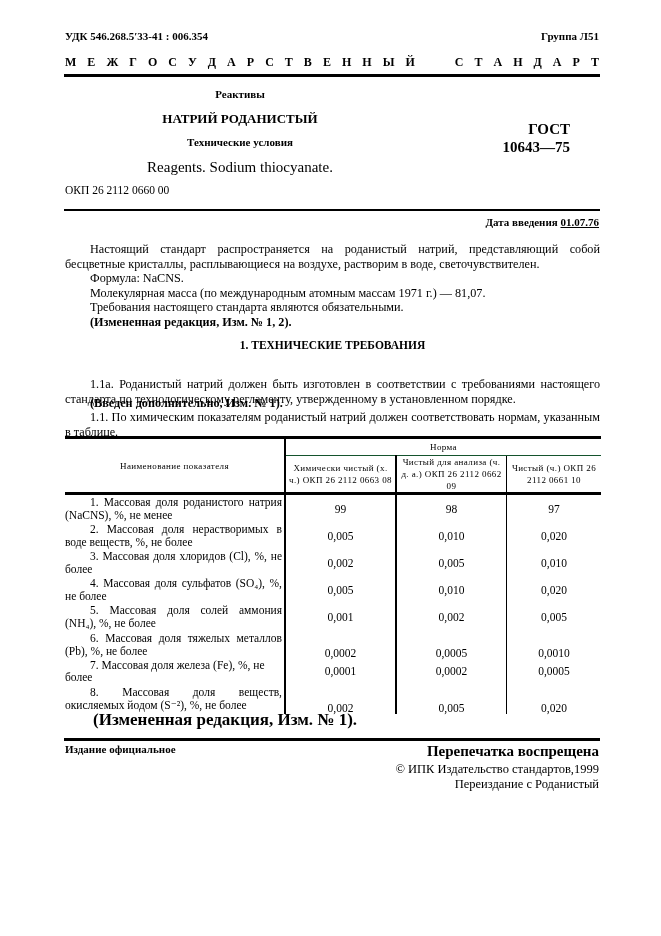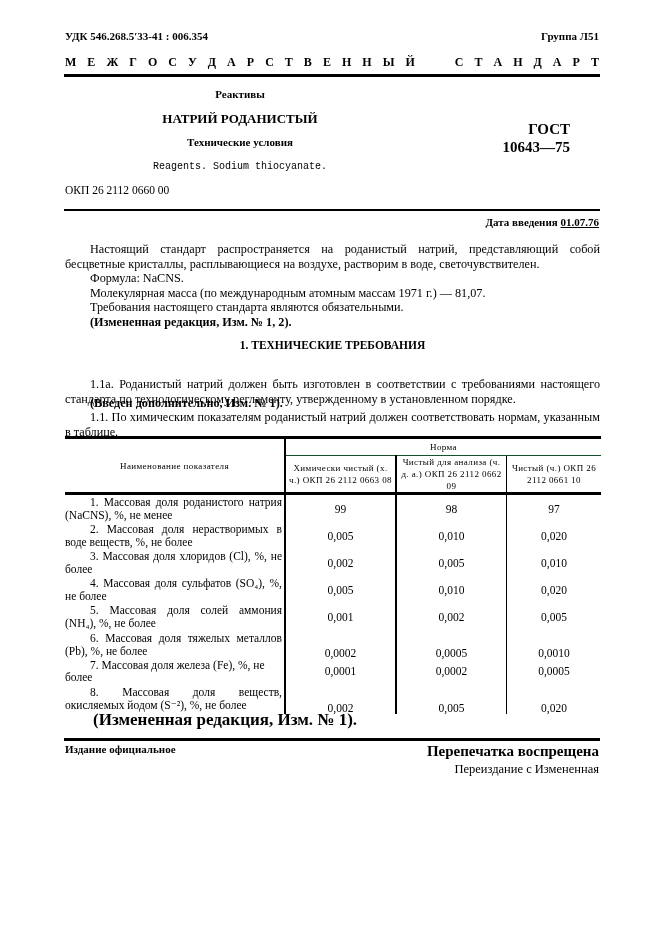--- a/index.html
+++ b/index.html
@@ -10,21 +10,21 @@
   .hdr-left { left: 65px; top: 30px; font-size: 11px; font-weight: bold; }
   .hdr-right { right: 62px; top: 30px; font-size: 11px; font-weight: bold; }
   .banner { left: 65px; top: 55px; width: 534px; font-size: 12px; font-weight: bold;
             display: flex; justify-content: space-between; letter-spacing: 0; }
   .banner span { display: inline-block; }
   .banner-rule { left: 64px; top: 74px; width: 536px; height: 3px; background: #000; }
   .center-block { left: 140px; width: 200px; text-align: center; }
   .reactives { top: 88px; font-size: 11px; font-weight: bold; }
   .title { top: 111px; font-size: 13px; font-weight: bold; }
   .subtitle { top: 136px; font-size: 11px; font-weight: bold; }
-  .eng { top: 160px; font-size: 10px; line-height: 14px; font-family: Liberation Mono, monospace; }
+  .eng { top: 160px; font-size: 15px; line-height: 14px; }
   .okp { left: 65px; top: 184px; font-size: 11.5px; }
   .gost { left: 470px; top: 120px; width: 100px; text-align: right; font-size: 15px; font-weight: bold; line-height: 18px; }
   .rule2 { left: 64px; top: 209px; width: 536px; height: 2px; background: #000; }
   .date { right: 62px; top: 216px; font-size: 11px; font-weight: bold; }
   .date u { text-decoration: underline; }
   .para { left: 65px; width: 535px; font-size: 12.2px; line-height: 14.6px; text-align: justify; }
   .indent { text-indent: 25px; }
   .ind { padding-left: 25px; }
   .sec-title { left: 65px; width: 535px; text-align: center; top: 339px; font-size: 11.5px; font-weight: bold; }
   table.norm { position: absolute; left: 65px; top: 436px; width: 536px; border-collapse: collapse;
@@ -173,14 +173,15 @@
     </tr>
   </tbody>
 </table>
 
 <div class="abs amend2">(Измененная редакция, Изм. № 1).</div>
 
 <div class="abs rule3"></div>
 <div class="abs foot-left">Издание официальное</div>
 <div class="abs foot-right">Перепечатка воспрещена</div>
 <div class="abs copy">
-  <div>Переиздание с Измененная</div>
+  <div>© ИПК Издательство стандартов,1999</div>
+  <div>Переиздание с Роданистый</div>
 </div>
 
 </body></html>

